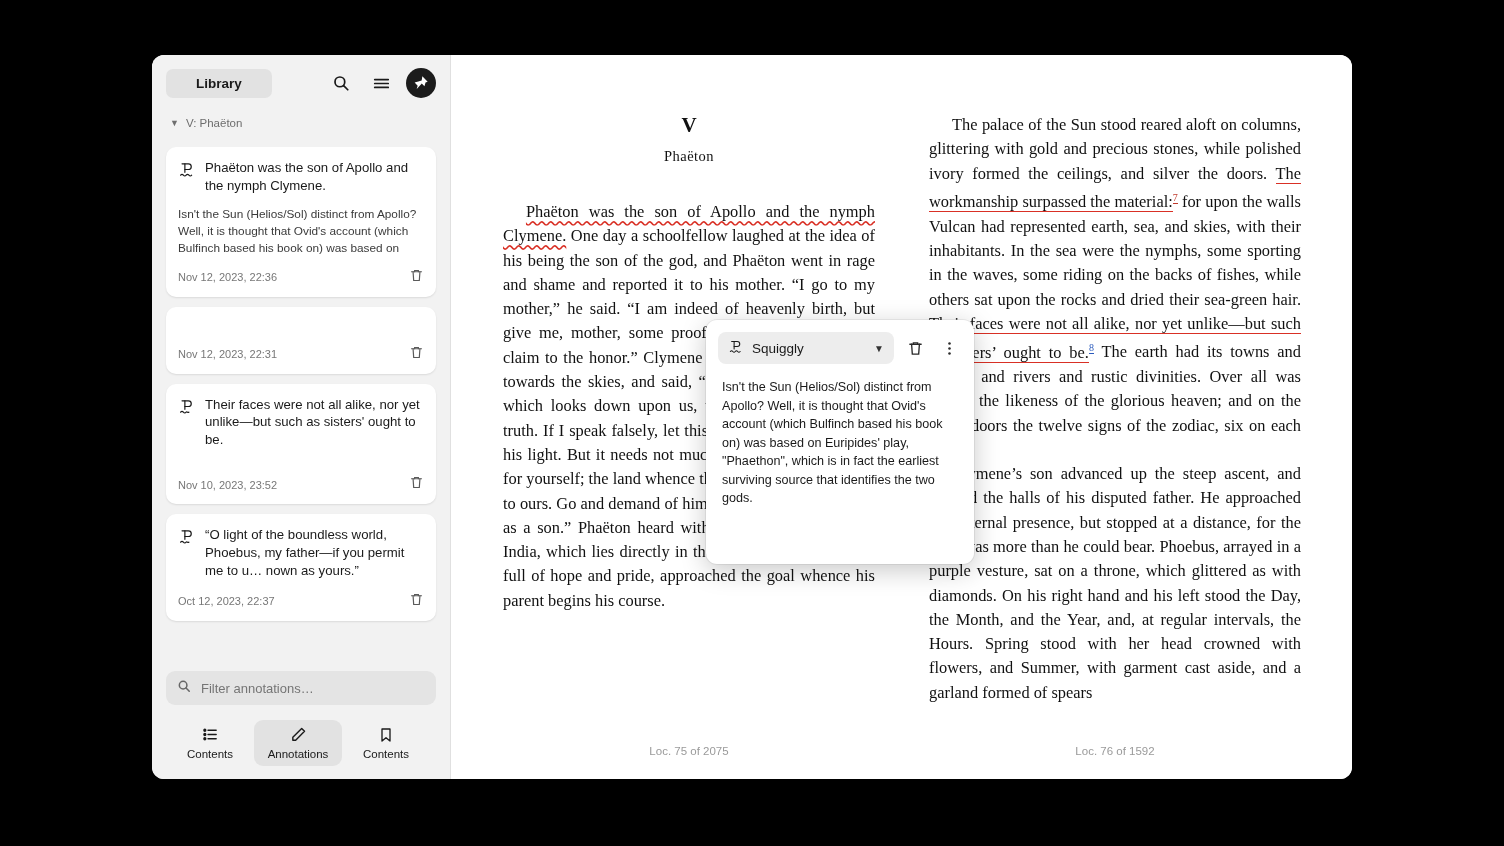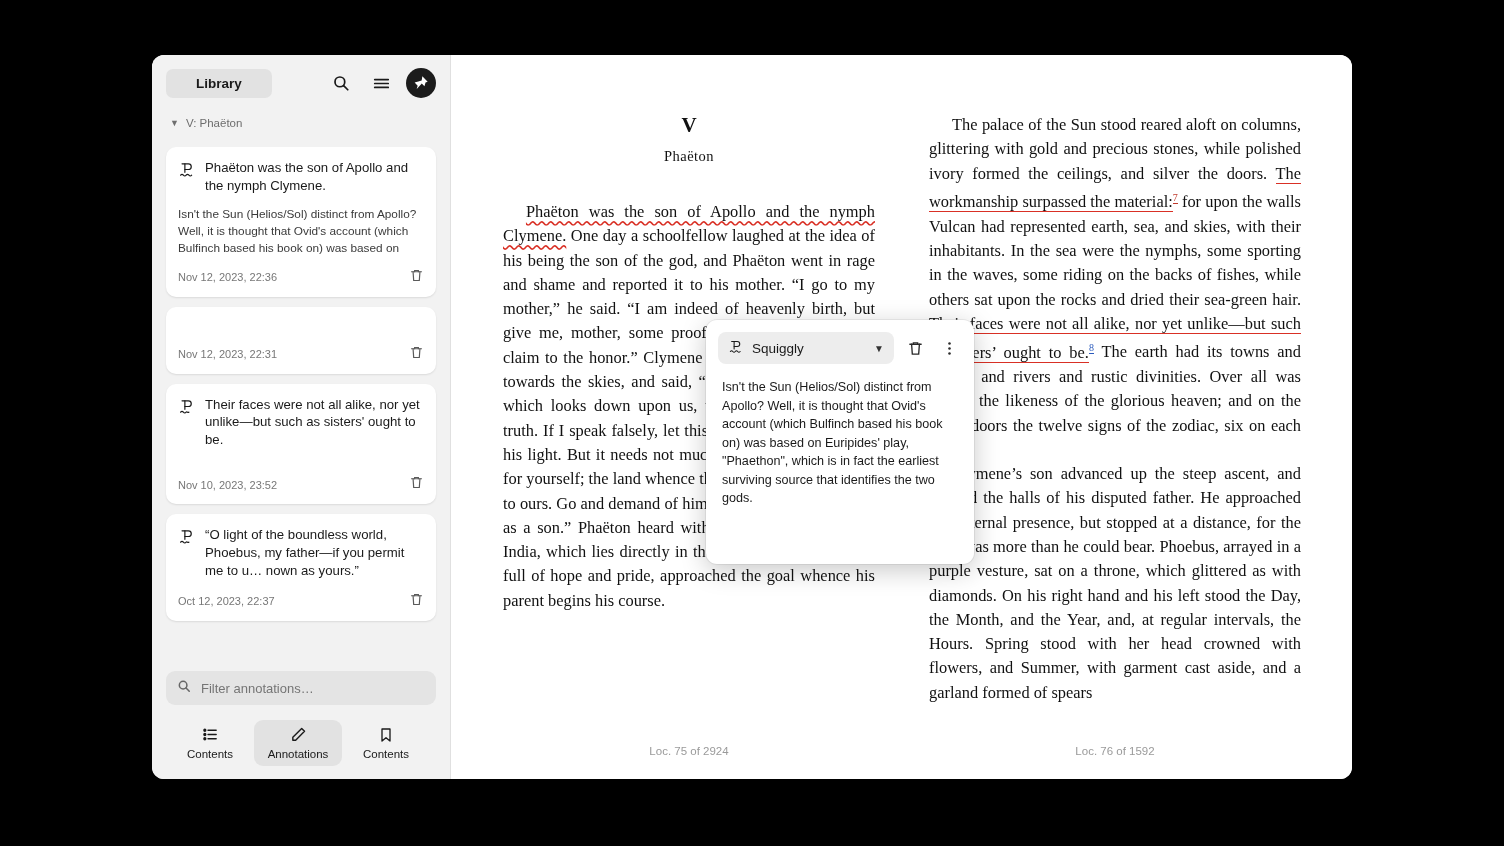--- a/index.html
+++ b/index.html
@@ -467,21 +467,21 @@
 
     <div class="reader">
 
       <div class="page page-left">
         <div class="chapnum">V</div>
         <div class="chaptitle">Phaëton</div>
         <div class="ptext">
           <p class="first"><span class="squiggly">Phaëton was the son of Apollo and the nymph Clymene.</span><span> One day a schoolfellow laughed at the idea of his being the son of the god, and Phaëton went in rage and shame and reported it to his mother. “I go to my mother,” he said. “I am indeed of heavenly birth, but give me, mother, some proof of it, and establish my claim to the honor.” Clymene stretched forth her hands towards the skies, and said, “I call to witness the Sun which looks down upon us, that I have told you the truth. If I speak falsely, let this be the last time I behold his light. But it needs not much labor to go and inquire for yourself; the land whence the Sun rises lies next</span></p>
           <p style="text-indent:0">to ours. Go and demand of him whether he will own you as a son.” Phaëton heard with delight. He travelled to India, which lies directly in the regions of sunrise; and, full of hope and pride, approached the goal whence his parent begins his course.</p>
         </div>
-        <div class="loc">Loc. 75 of 2924</div>
+        <div class="loc">Loc. 75 of 2075</div>
       </div>
 
       <div class="page page-right">
         <div class="ptext" style="padding-top:0">
           <p class="first"><span>The palace of the Sun stood reared aloft on columns, glittering with gold and precious stones, while polished ivory formed the ceilings, and silver the doors. </span><span class="underline-red">The workmanship surpassed the material:</span><sup class="note">7</sup><span> for upon the walls Vulcan had represented earth, sea, and skies, with their inhabitants. In the sea were the nymphs, some sporting in the waves, some riding on the backs of fishes, while others sat upon the rocks and dried their sea-green hair. </span><span class="underline-red">Their faces were not all alike, nor yet unlike—but such as sisters’ ought to be.</span><sup class="note blue">8</sup><span> The earth had its towns and forests and rivers and rustic divinities. Over all was carved the likeness of the glorious heaven; and on the silver doors the twelve signs of the zodiac, six on each side.</span></p>
           <p>Clymene’s son advanced up the steep ascent, and entered the halls of his disputed father. He approached the paternal presence, but stopped at a distance, for the light was more than he could bear. Phoebus, arrayed in a purple vesture, sat on a throne, which glittered as with diamonds. On his right hand and his left stood the Day, the Month, and the Year, and, at regular intervals, the Hours. Spring stood with her head crowned with flowers, and Summer, with garment cast aside, and a garland formed of spears</p>
         </div>
         <div class="loc">Loc. 76 of 1592</div>
       </div>
 

